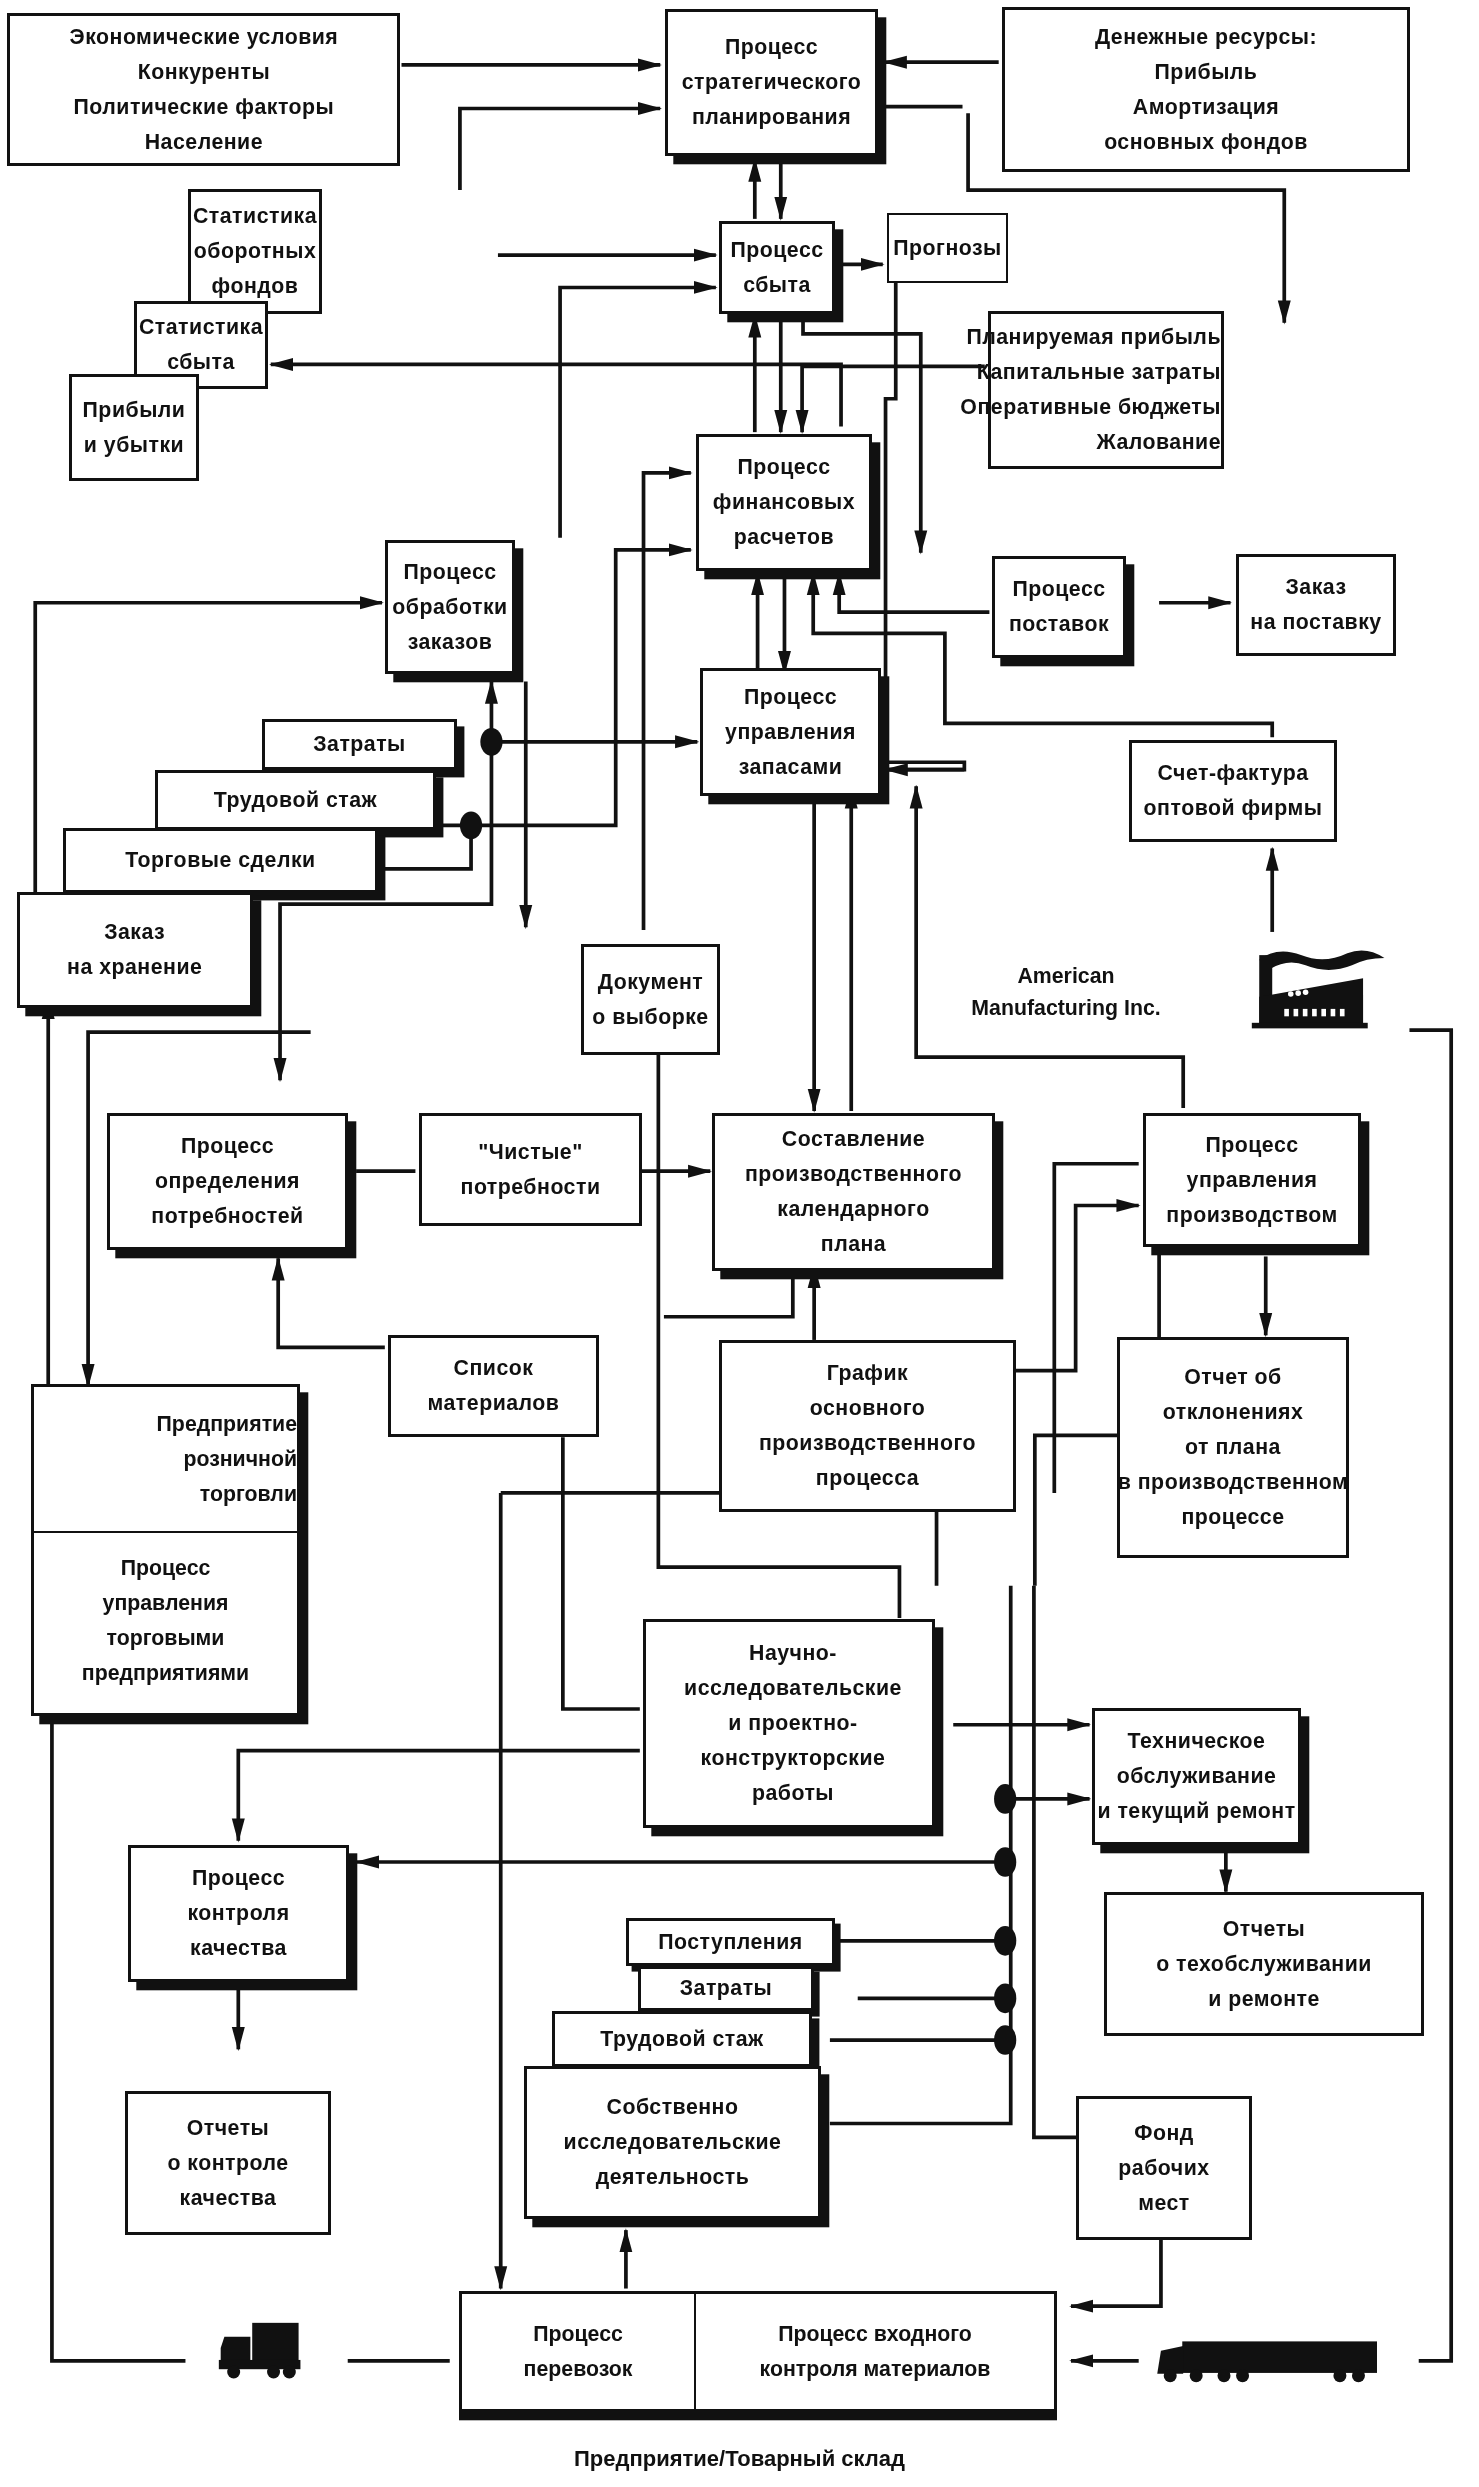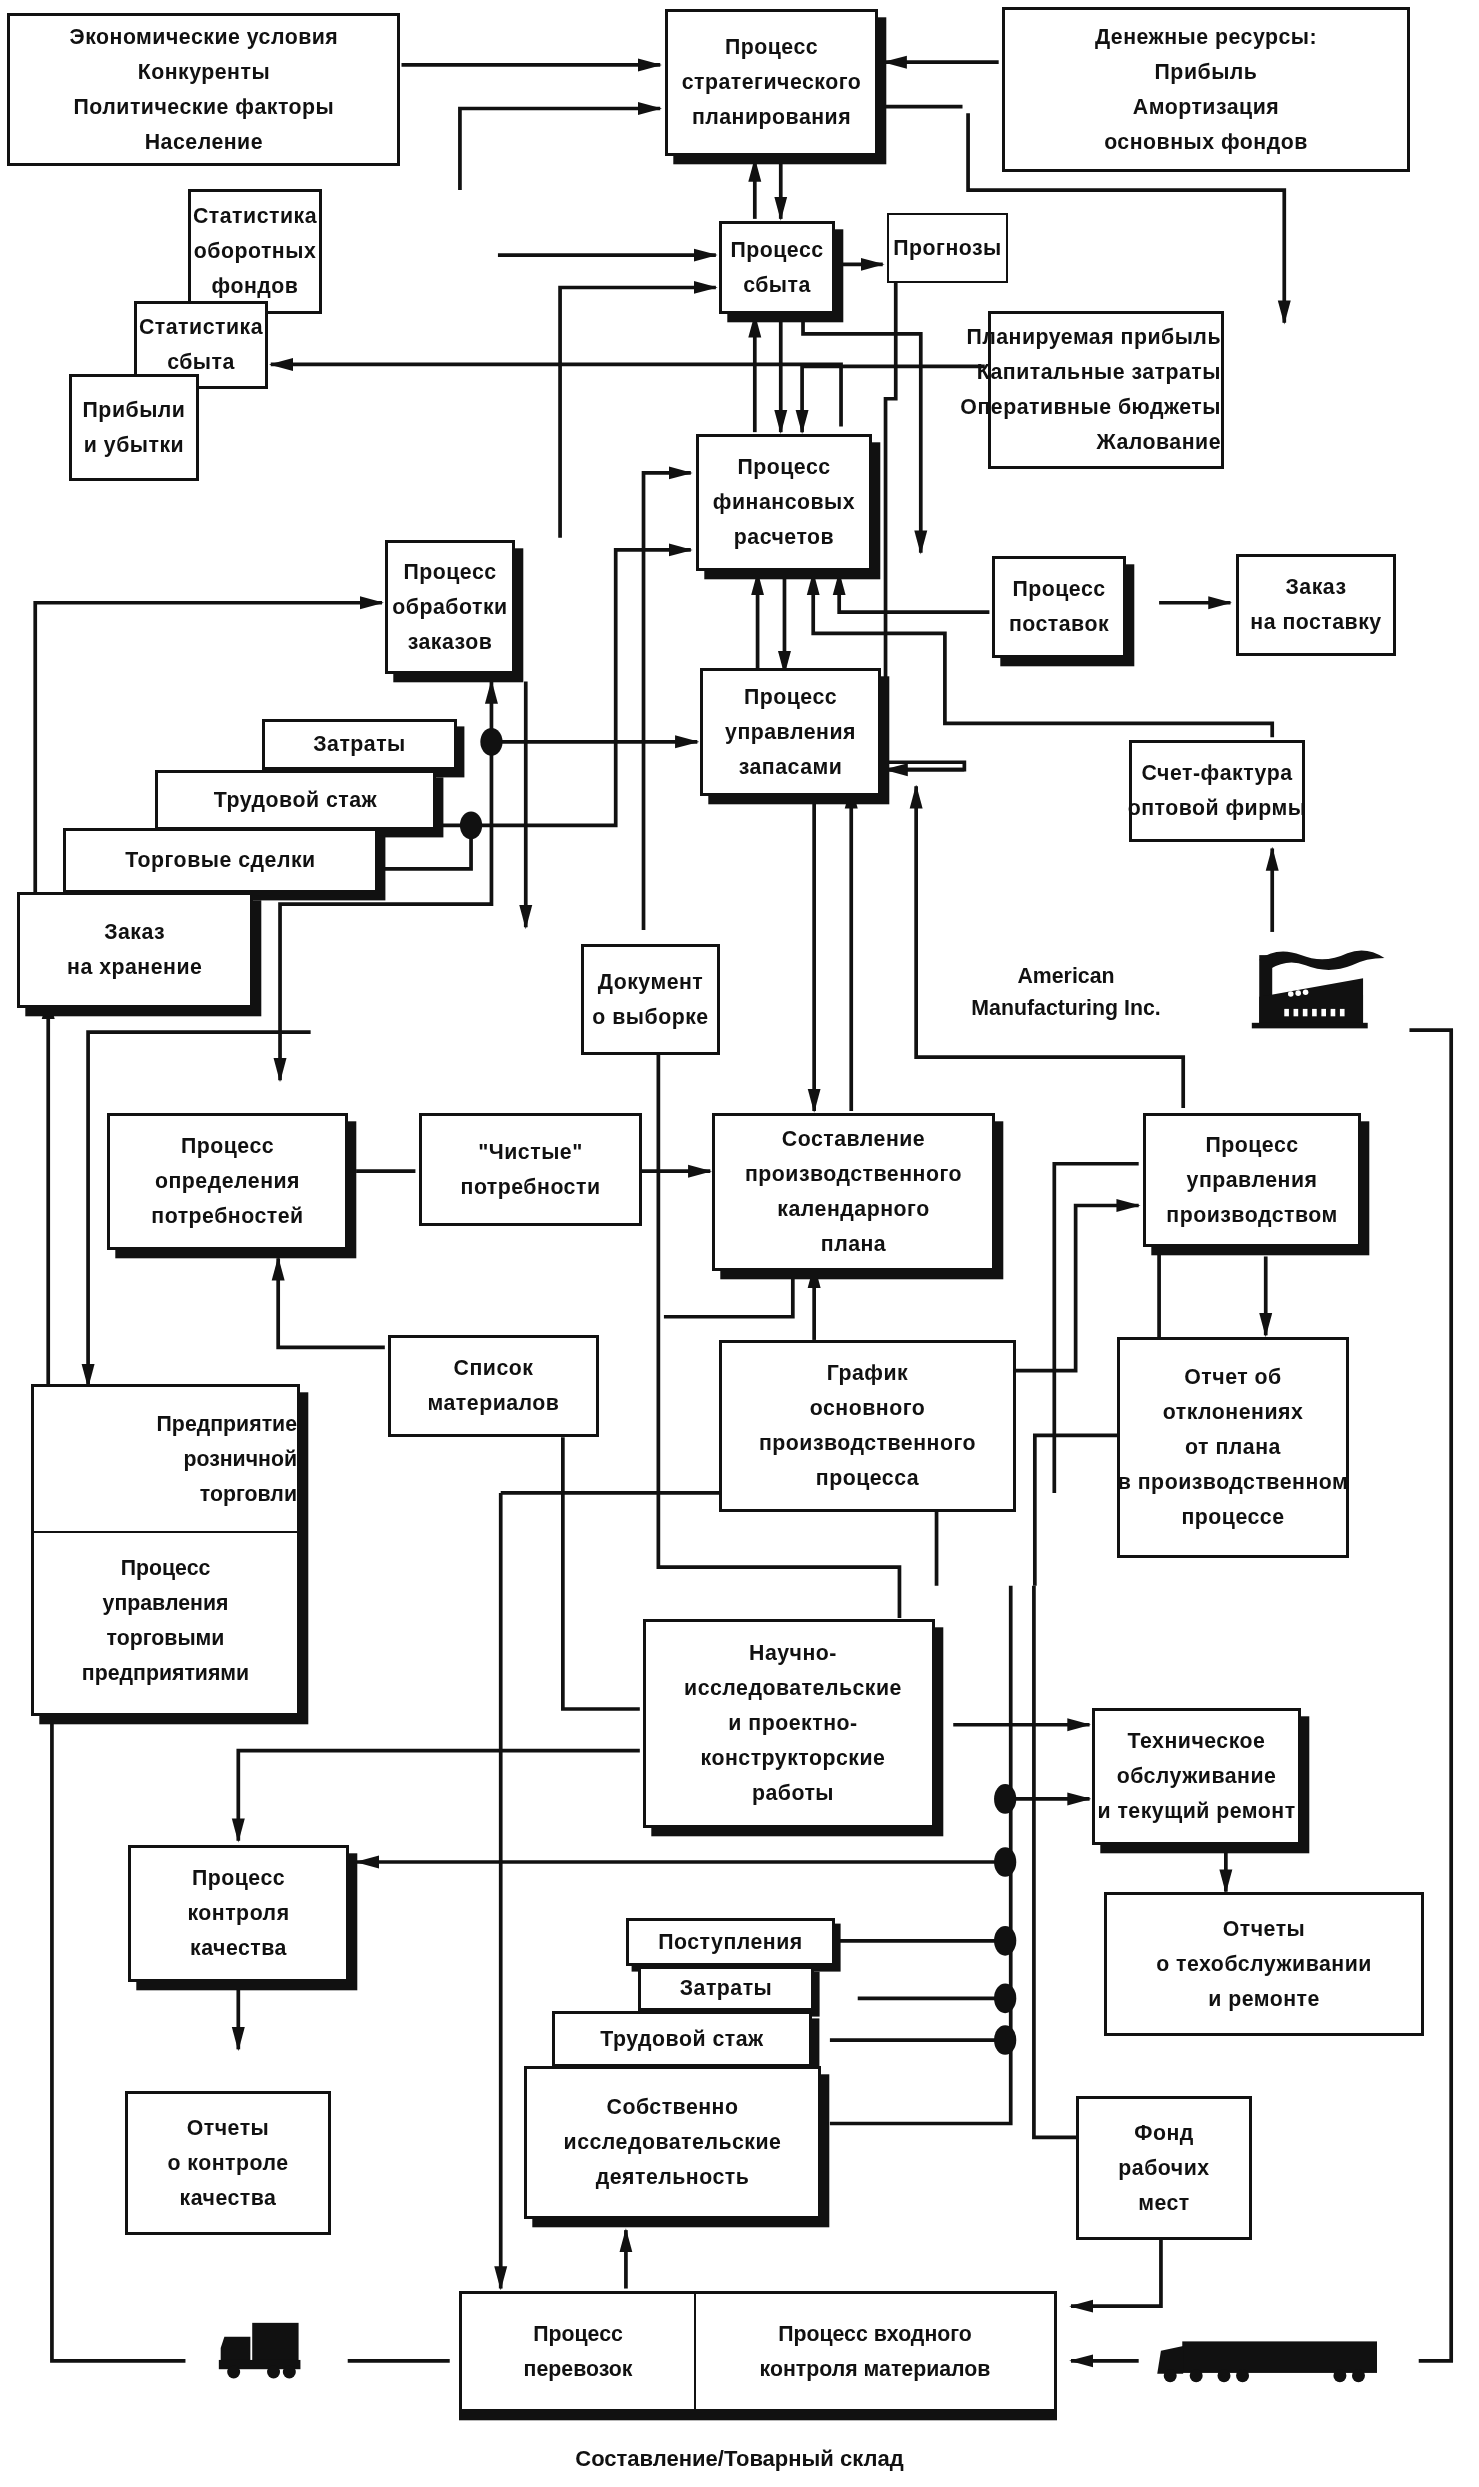--- a/index.html
+++ b/index.html
@@ -266,21 +266,21 @@
     </div>
   <div class="box" style="left:1236px;top:554px;width:160px;height:102px;">
       <span>Заказ</span>
       <span>на поставку</span>
     </div>
   <div class="box shadow" style="left:700px;top:668px;width:181px;height:128px;">
       <span>Процесс</span>
       <span>управления</span>
       <span>запасами</span>
     </div>
-  <div class="box" style="left:1129px;top:740px;width:176px;height:102px;">
+  <div class="box" style="left:1129px;top:740px;width:208px;height:102px;">
       <span>Счет-фактура</span>
       <span>оптовой фирмы</span>
     </div>
 
   <div class="box" style="left:262px;top:719px;width:195px;height:51px;box-shadow:7.4px 7.4px 0 #111;">
       <span>Затраты</span>
     </div>
   <div class="box" style="left:155px;top:770px;width:281px;height:60px;box-shadow:7.4px 7.4px 0 #111;">
       <span>Трудовой стаж</span>
     </div>
@@ -407,15 +407,15 @@
     <div class="cell" style="width:232px;border-right:2.8px solid #111;">
         <span>Процесс</span>
         <span>перевозок</span>
       </div>
     <div class="cell" style="flex:1;">
         <span>Процесс входного</span>
         <span>контроля материалов</span>
       </div>
   </div>
 
-  <div class="caption">Составление/Товарный склад</div>
+  <div class="caption">Предприятие/Товарный склад</div>
 </div>
 
 
 </body></html>

